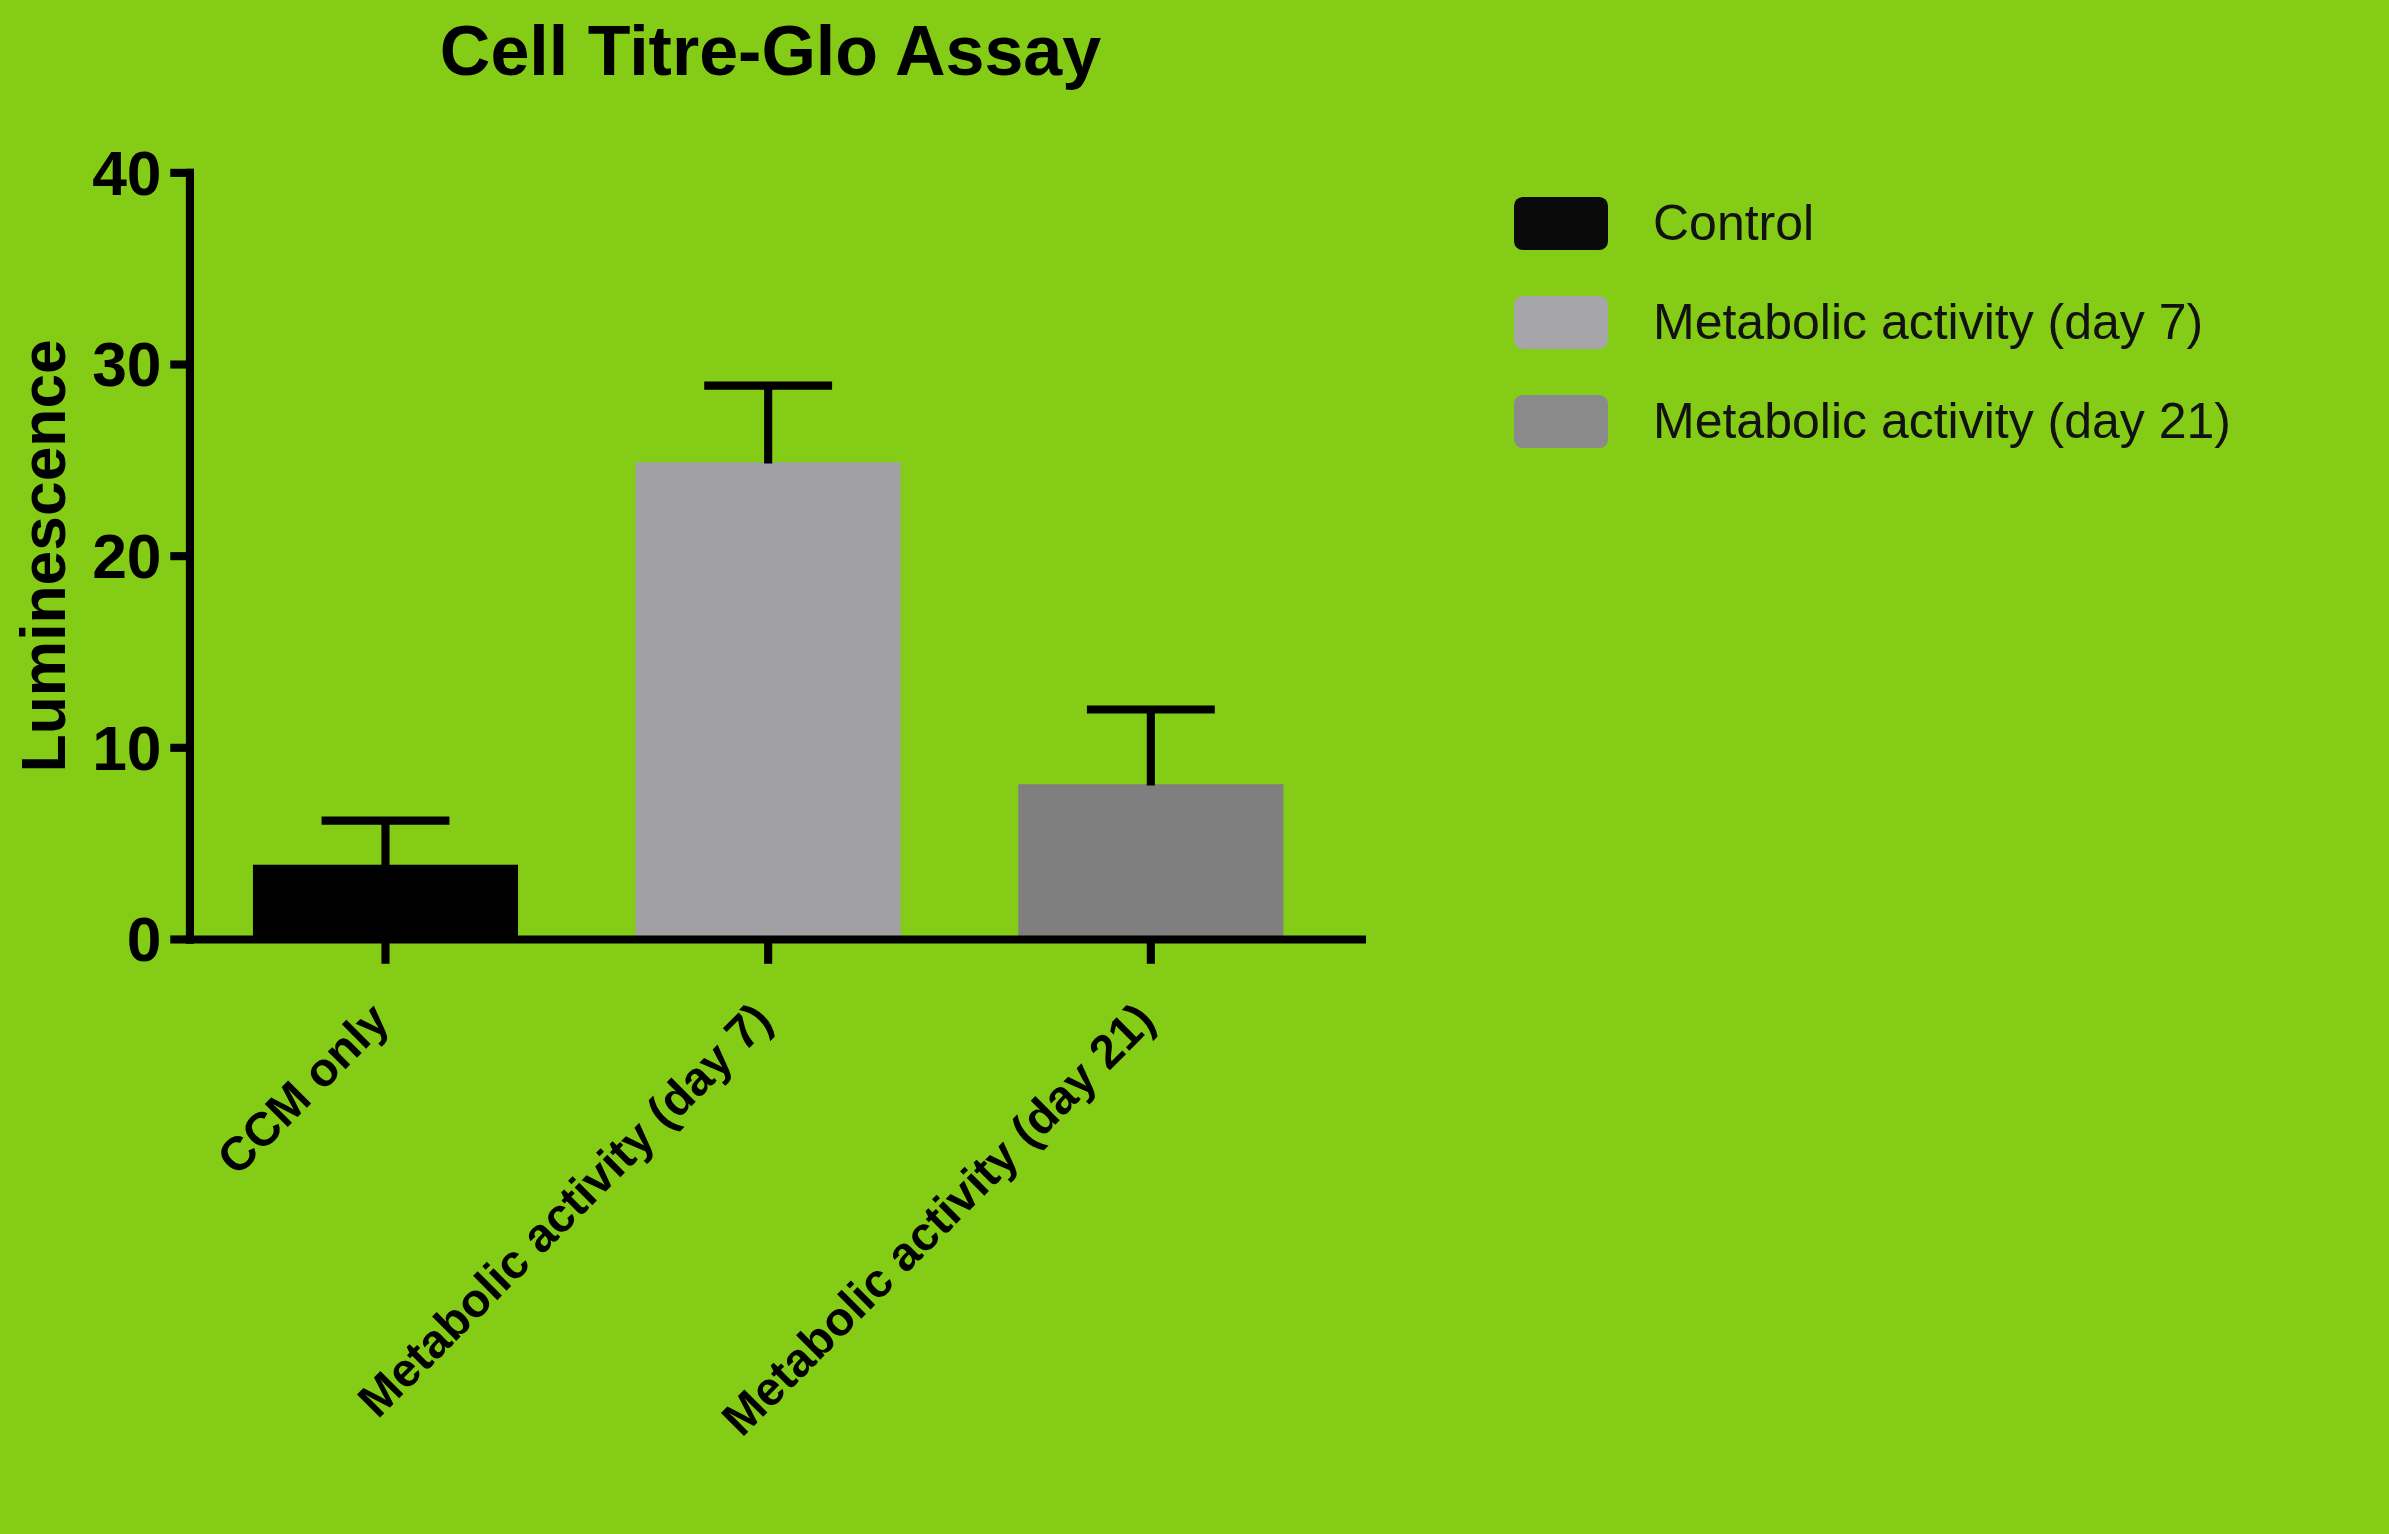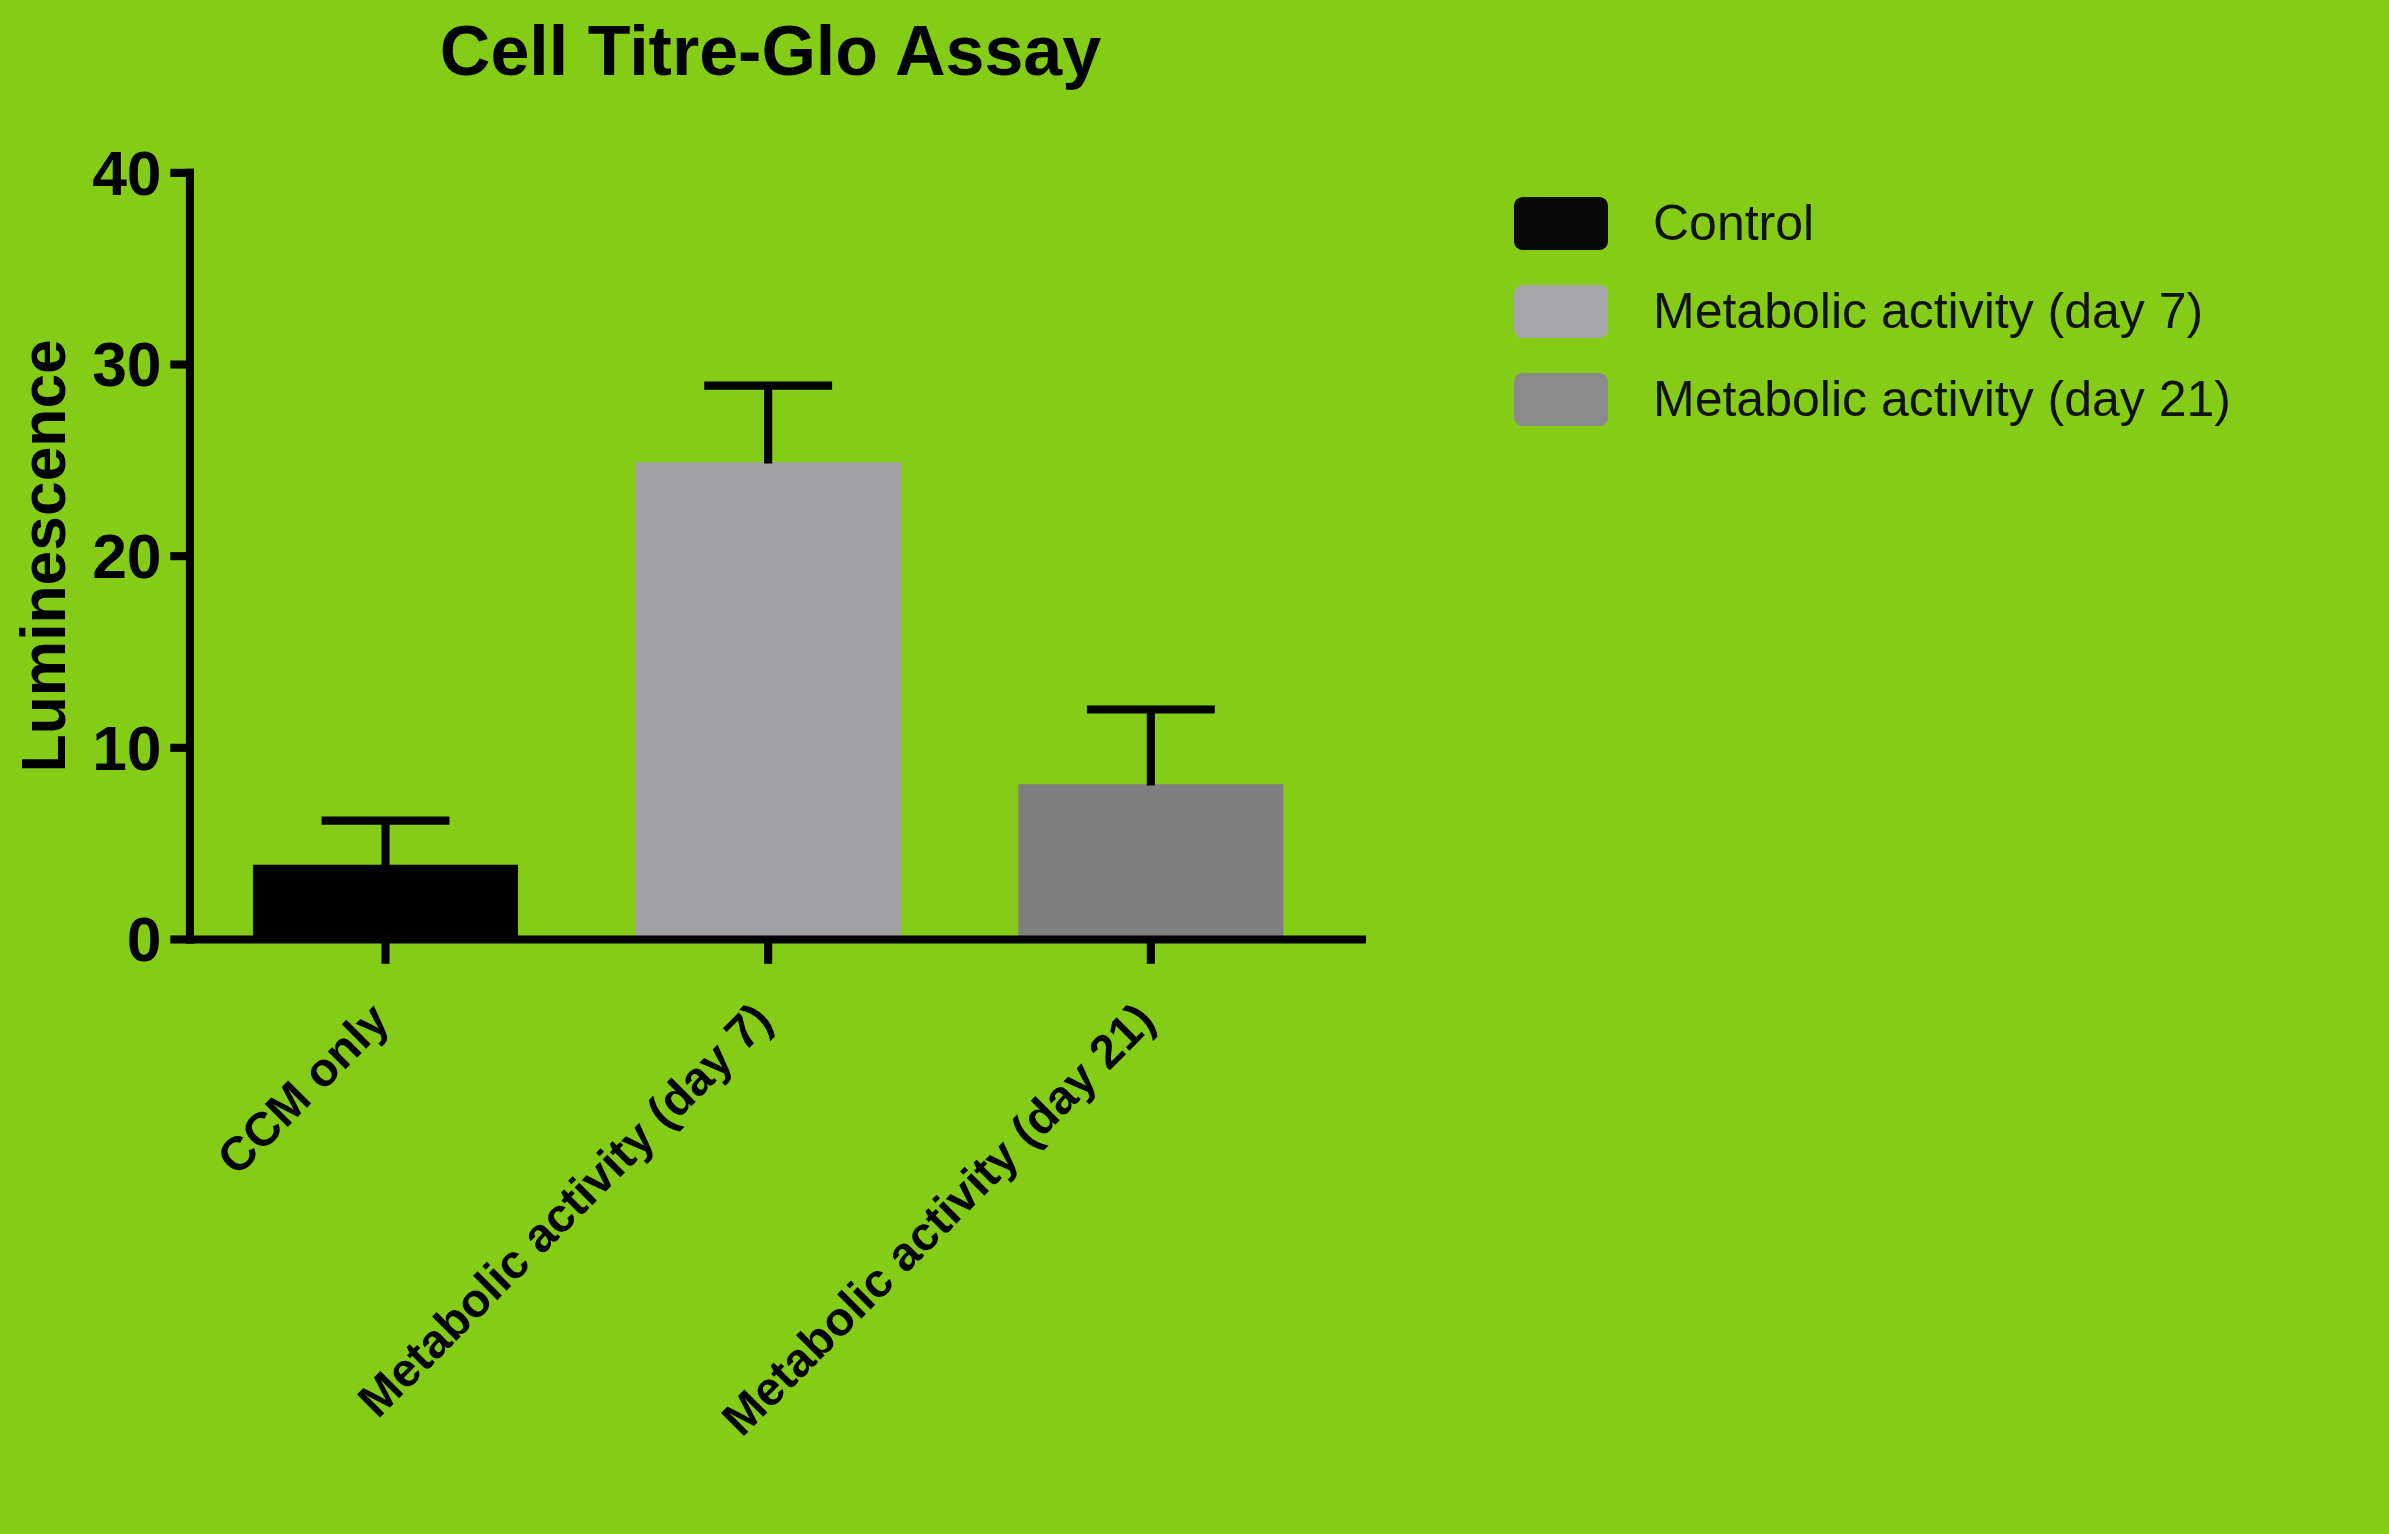--- a/index.html
+++ b/index.html
@@ -18,21 +18,21 @@
     font-size:70px;
     font-weight:bold;
     color:#000000;
     letter-spacing:0px;
     white-space:nowrap;
   }
   #chart{position:absolute;left:0;top:0;}
   #legend{
     position:absolute;
     left:1514px;top:197px;
-    display:flex;flex-direction:column;gap:35px;
+    display:flex;flex-direction:column;gap:46px;
   }
   .legend-row{display:flex;flex-direction:row;align-items:center;}
   .legend-swatch{
     width:94px;height:53px;border-radius:8.7px;flex:0 0 auto;
   }
   .legend-label{
     margin-left:45px;
     font-size:50px;line-height:53px;
     color:#121212;white-space:nowrap;
   }

